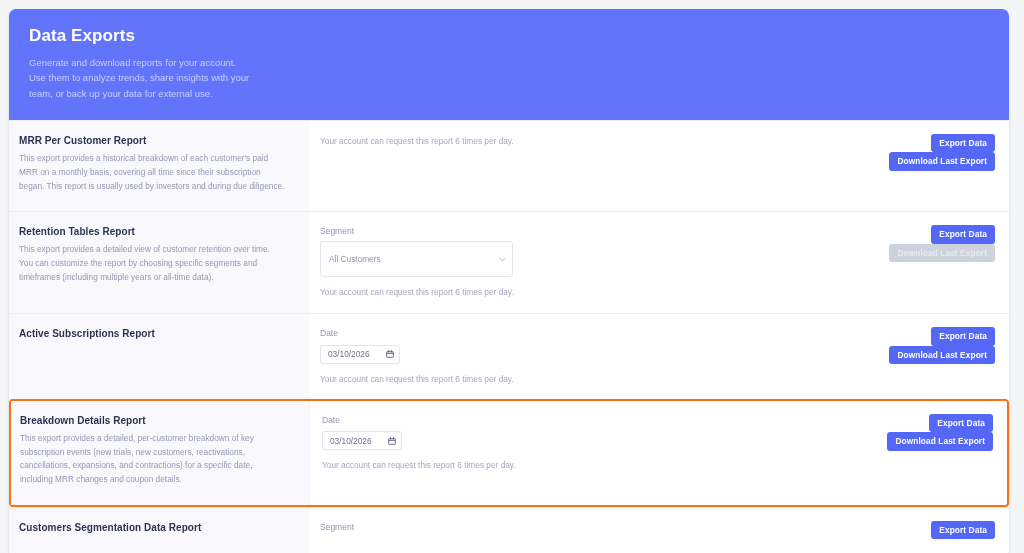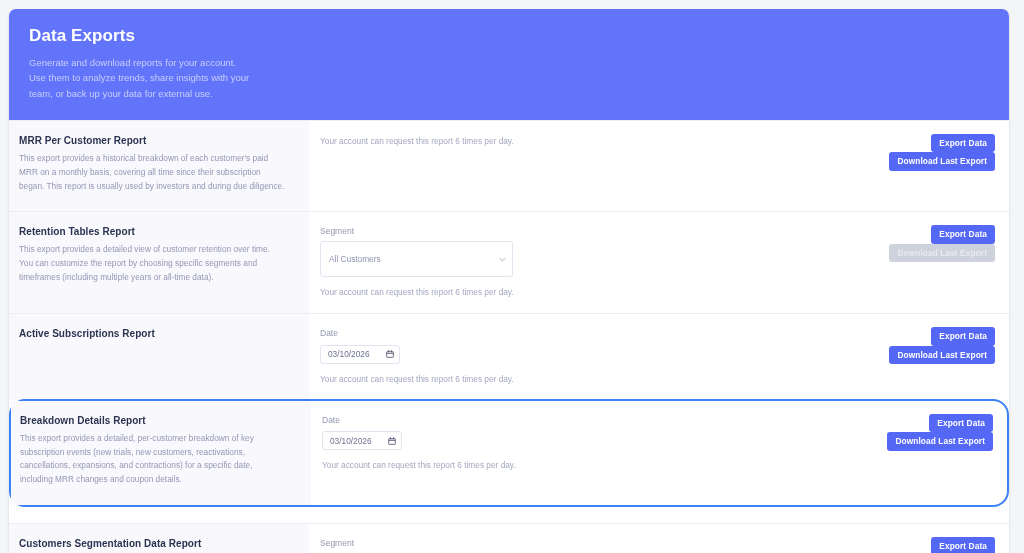--- a/index.html
+++ b/index.html
@@ -56,23 +56,23 @@
   .report-row {
     display: flex;
     align-items: stretch;
     border-top: 1px solid #edeef4;
     position: relative;
   }
   .report-row:first-of-type {
     border-top: none;
   }
   .report-row.highlighted {
-    border: 2px solid #3b82f6;
-    border-radius: 16px;
-    margin: -1px 0 16px 0;
+    border: 2px solid #f97316;
+    border-radius: 4px;
+    margin: -1px 0 0 0;
     z-index: 3;
   }
   .report-row.highlighted + .report-row {
     border-top-color: #edeef4;
   }
 
   .col-desc {
     width: 300px;
     flex: 0 0 300px;
     background: #f9f9fd;

